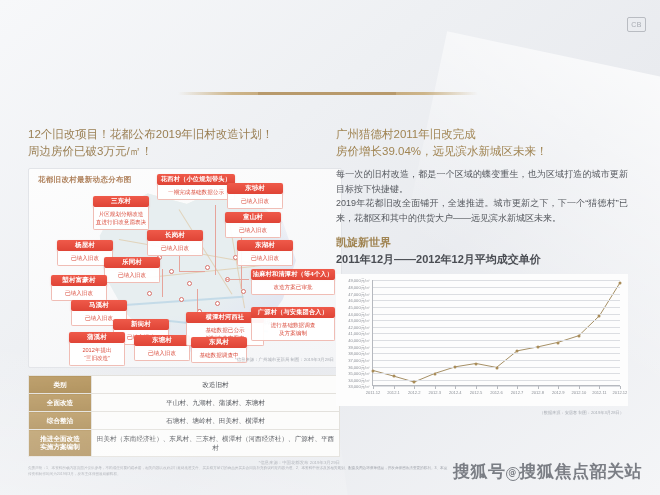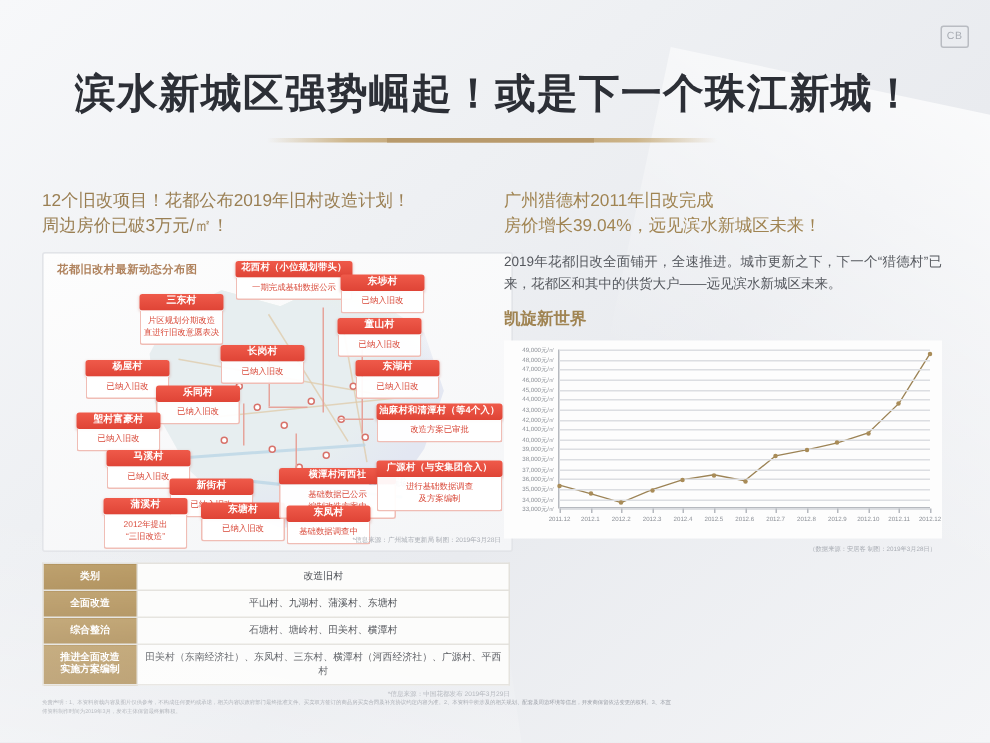--- a/index.html
+++ b/index.html
@@ -163,21 +163,20 @@
   .wm-dot{display:inline-block;width:12px;height:12px;border:1.6px solid #5a5e66;
     border-radius:50%;font-size:8px;line-height:9px;text-align:center;vertical-align:2px;}
 </style>
 </head>
 <body>
 
 <div class="page">
 
   <div class="corner-mark">CB</div>
 
-  <div class="headline">滨水新城区强势崛起！或是下一个珠江新城！</div>
   <div class="rule"></div>
 
   <div class="col-left">
     <div class="lead">12个旧改项目！花都公布2019年旧村改造计划！</div>
     <div class="lead">周边房价已破3万元/㎡！</div>
 
     <div class="map-card">
       <div class="map-title">花都旧改村最新动态分布图</div>
 
       <div class="land"></div>
@@ -327,24 +326,26 @@
     </tbody>
       </table>
     <div class="tbl-src">*信息来源：中国花都发布    2019年3月29日</div>
   </div>
 
   <div class="col-right">
     <div class="lead lead-gold">广州猎德村2011年旧改完成</div>
     <div class="lead lead-gold">房价增长39.04%，远见滨水新城区未来！</div>
 
     <div class="body-text">
+      <p>每一次的旧村改造，都是一个区域的蝶变重生，也为区域打造的城市更新目标按下快捷键。</p>
       <p>2019年花都旧改全面铺开，全速推进。城市更新之下，下一个“猎德村”已来，花都区和其中的供货大户——远见滨水新城区未来。</p>
     </div>
 
     <div class="sub-head">凯旋新世界</div>
+    <div class="sub-head2">2011年12月——2012年12月平均成交单价</div>
 
     <div class="chart-wrap">
       <div class="plot" id="plot">
         <div class="axis-x"></div>
         <svg id="chart-svg" style="position:absolute;left:0;top:0;width:100%;height:100%;overflow:visible;">
           <polyline id="chart-poly" fill="none" stroke="#9c8355" stroke-width="0.9" points="0,90.4445 20.583333333333332,96.0625 41.166666666666664,102.025 61.75,93.4125 82.33333333333333,86.7875 102.91666666666667,83.475 123.5,87.44999999999999 144.08333333333334,70.88749999999999 164.66666666666666,66.9125 185.25,62.275000000000006 205.83333333333334,55.650000000000006 226.41666666666666,35.775000000000006 247,2.716250000000001"></polyline>
         </svg>
       <div class="gridline" style="top: 0px;"></div>
           <div class="ytick" style="top: 0px;">49,000元/㎡</div>
           <div class="gridline" style="top: 6.625px;"></div>
@@ -418,14 +419,17 @@
           <div class="dot" title="2012.10: 40600" style="left: 205.833px; top: 52.65px;"></div>
           <div class="dot" title="2012.11: 43600" style="left: 226.417px; top: 32.775px;"></div>
           <div class="dot" title="2012.12: 48590" style="left: 247px; top: -0.28375px;"></div>
         </div>
       <div class="chart-src">（数据来源：安居客  制图：2019年3月28日）</div>
     </div>
   </div>
 
   <div class="disclaimer">免责声明：1、本资料所载内容及图片仅供参考，不构成任何要约或承诺，相关内容以政府部门最终批准文件、买卖双方签订的商品房买卖合同及补充协议约定内容为准。2、本资料中所涉及的相关规划、配套及周边环境等信息，开发商保留依法变更的权利。3、本宣传资料制作时间为2019年3月，发布主体保留最终解释权。</div>
 
+  <div class="watermark">
+    <span>搜狐号</span><span class="wm-dot">@</span><span>搜狐焦点韶关站</span>
+  </div>
 
 </div>
 
 </body></html>

